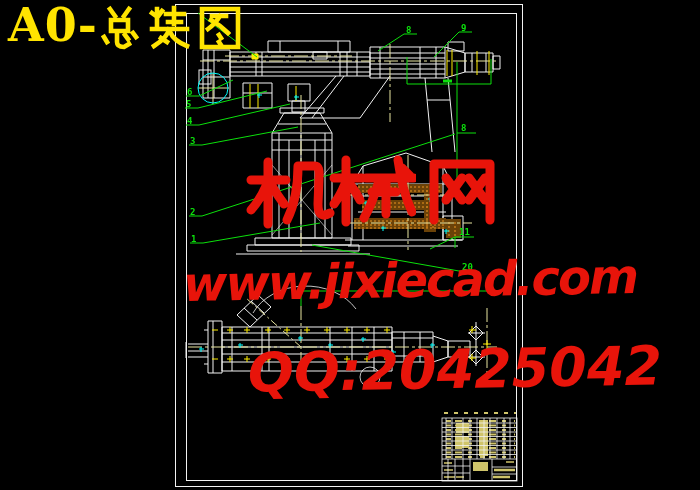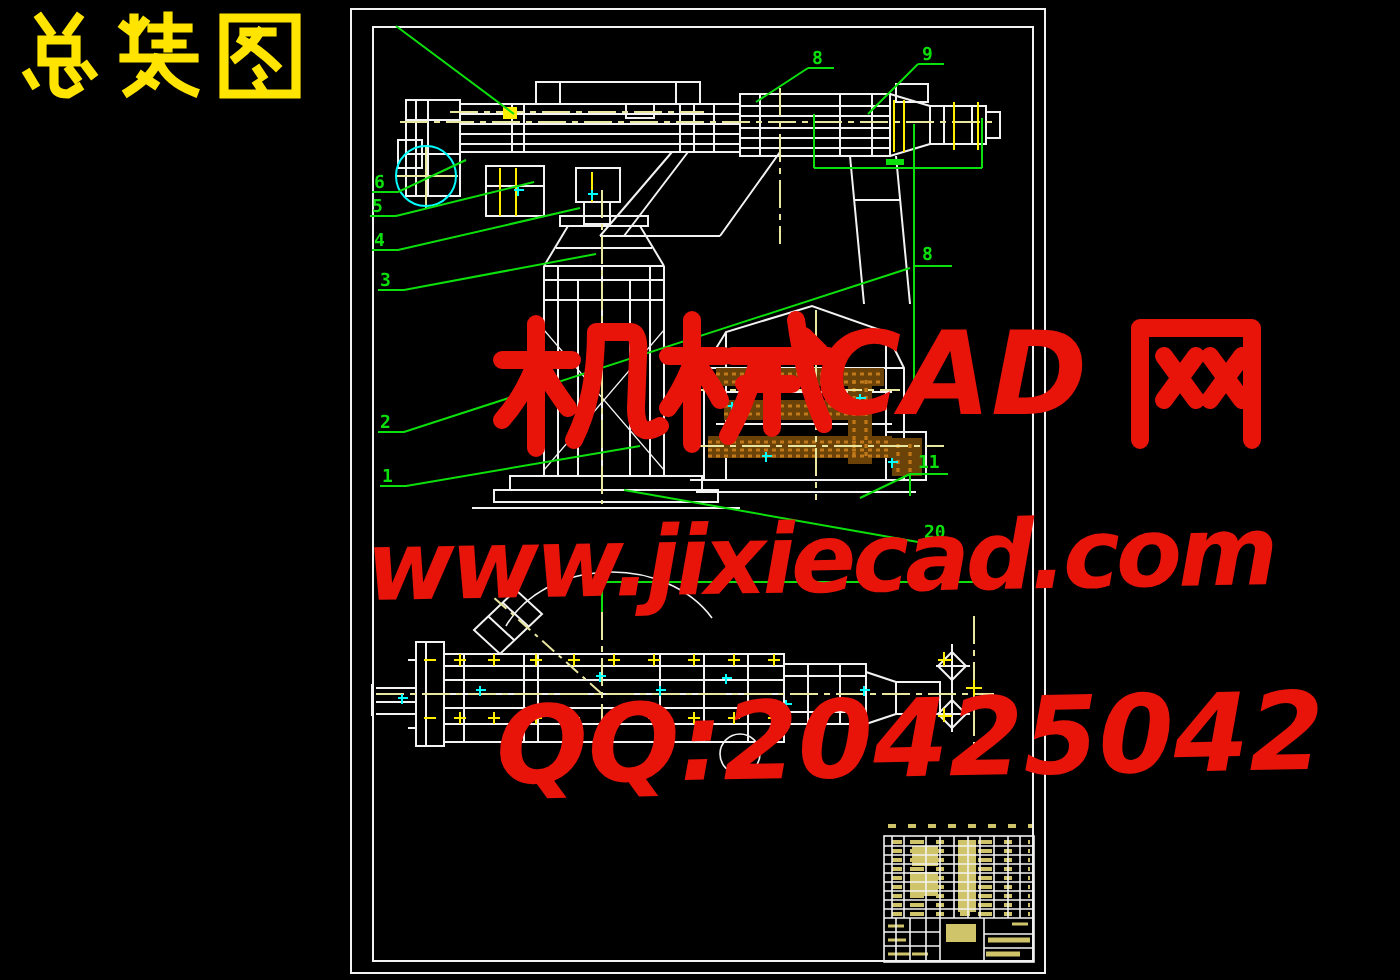--- a/index.html
+++ b/index.html
@@ -164,20 +164,21 @@
                  M442 445.5 H517 M442 450 H517 M442 454.5 H517 M442 459 H517"></path>
         <path d="M446 418 V459 M452 418 V459 M463 418 V459 M470 418 V459 M477 418 V459
                  M484 418 V459 M490 418 V459 M497 418 V459 M504 418 V459 M510 418 V459"></path>
         <path d="M448 459 V481 M455 459 V481 M463 459 V481 M470 459 V481 M492 459 V481
                  M442 466 H470 M442 473 H470 M492 467 H517 M492 474 H517"></path>
       </g>
     </g>
   </svg>
 
   <div class="sheet-title">
+    <span class="latin">A0-</span>
     <svg width="144" height="46" viewBox="0 0 144 46" stroke="#ffe400" fill="none" stroke-width="4.6" stroke-linecap="square">
 
       <g>
         <path d="M12 4 L17 11 M31 4 L26 11 M13 15 H30 V26 H13 Z
                  M6 32 L9 37 M19 29 V37 Q19 42 26 42 L31 39 M27 30 L30 34 M35 28 L38 32"></path>
       </g>
 
       <g transform="translate(50,0)">
         <path d="M9 4 V20 M4 8 L8 11 M14 6 L11 10
                  M26 3 V19 M18 9 H36 M20 17 H33
@@ -197,21 +198,21 @@
       <svg width="170" height="86" viewBox="0 0 170 86" style="position:static;vertical-align:top;" stroke="#e8140a" fill="none" stroke-width="9" stroke-linecap="round" stroke-linejoin="round">
 
         <path d="M22 10 V72 M5 28 H40 M20 34 Q14 48 5 58 M26 34 Q32 44 38 52
                  M52 14 Q52 46 41 68 M52 14 H69 Q74 14 73 26 L72 52 Q72 68 84 61"></path>
 
         <g transform="translate(86,0)">
           <path d="M14 8 V70 M2 26 H30 M13 32 Q8 44 2 52 M18 32 Q24 40 28 48
                    M34 26 H82 M40 40 H64 M54 28 V62 M46 32 Q40 52 32 66
                    M66 8 Q70 38 80 60 M70 16 L78 24"></path>
         </g>
-      </svg><span class="wm-cad" style="position:relative;top:6px;left:-8px;">CAD</span>
+      </svg>
       <svg width="78" height="82" viewBox="0 0 78 82" style="position:static;vertical-align:top;margin-left:4px;" stroke="#e8140a" fill="none" stroke-width="9" stroke-linecap="round" stroke-linejoin="round">
 
         <path d="M9 12 V68 M9 12 H65 M65 12 V68
                  M21 26 L37 48 M37 26 L21 48 M44 26 L60 48 M60 26 L44 48"></path>
       </svg>
     </div>
 
     <div class="wm wm-line2">www.jixiecad.com</div>
 
     <div class="wm wm-line3">QQ:20425042</div>

